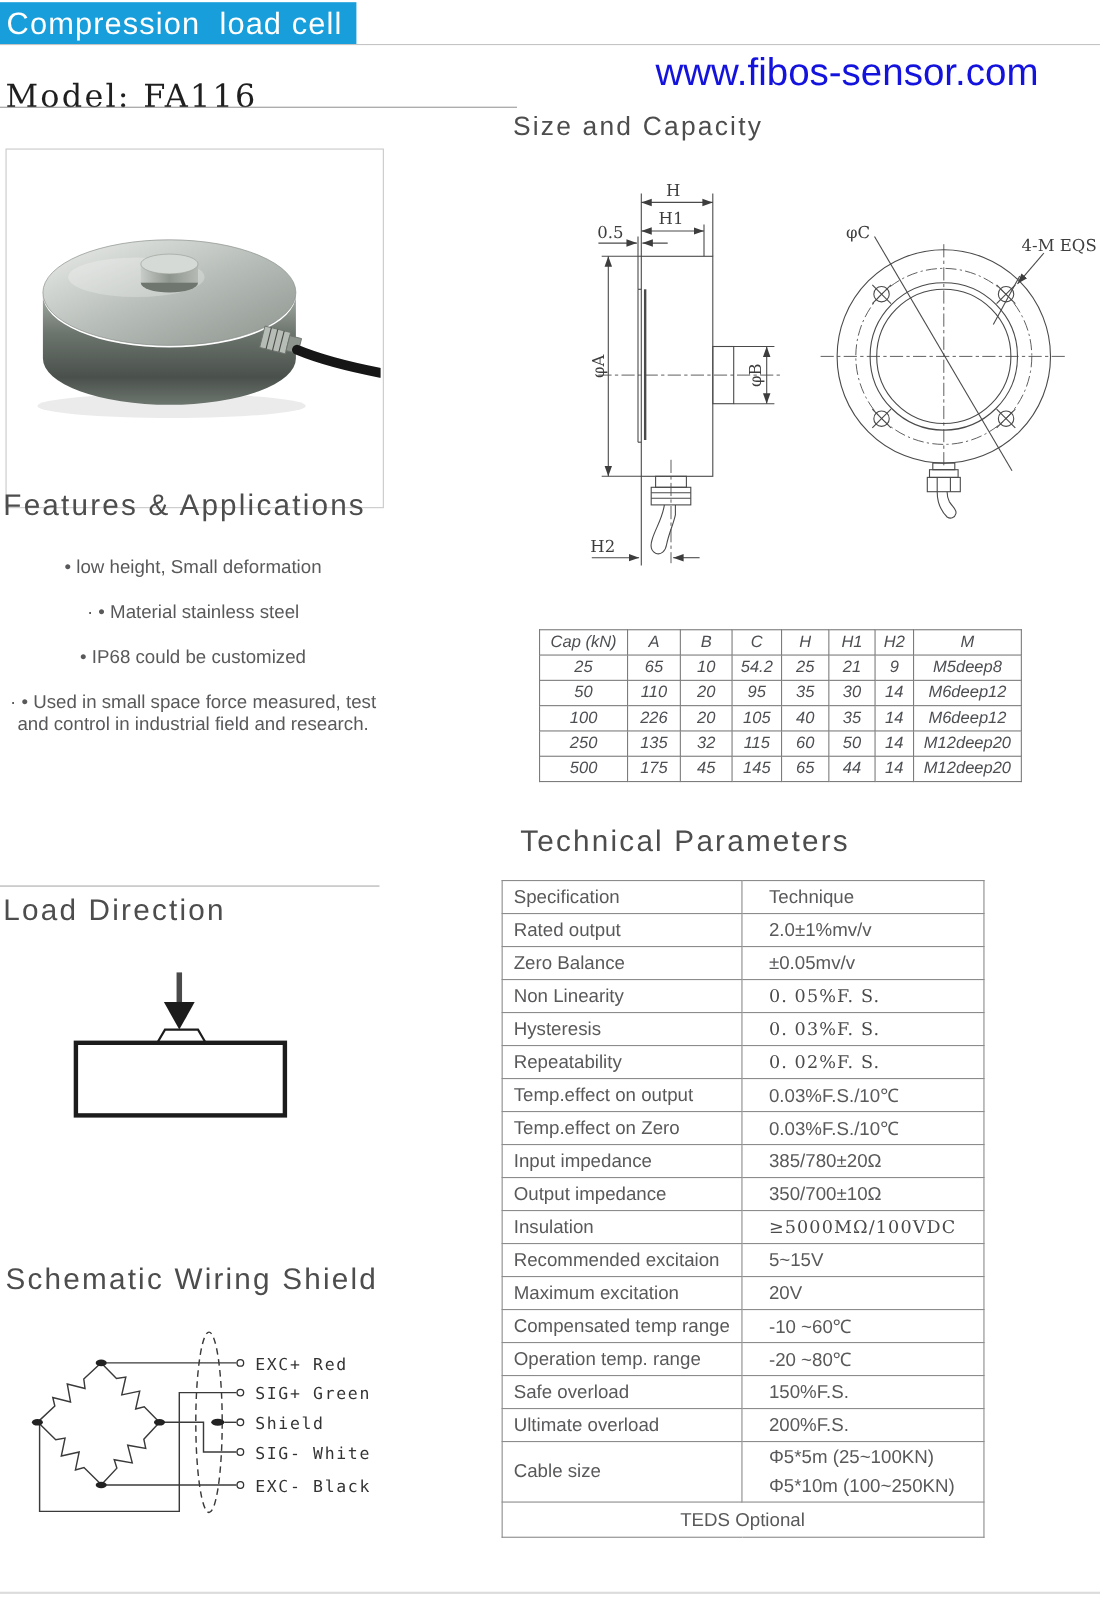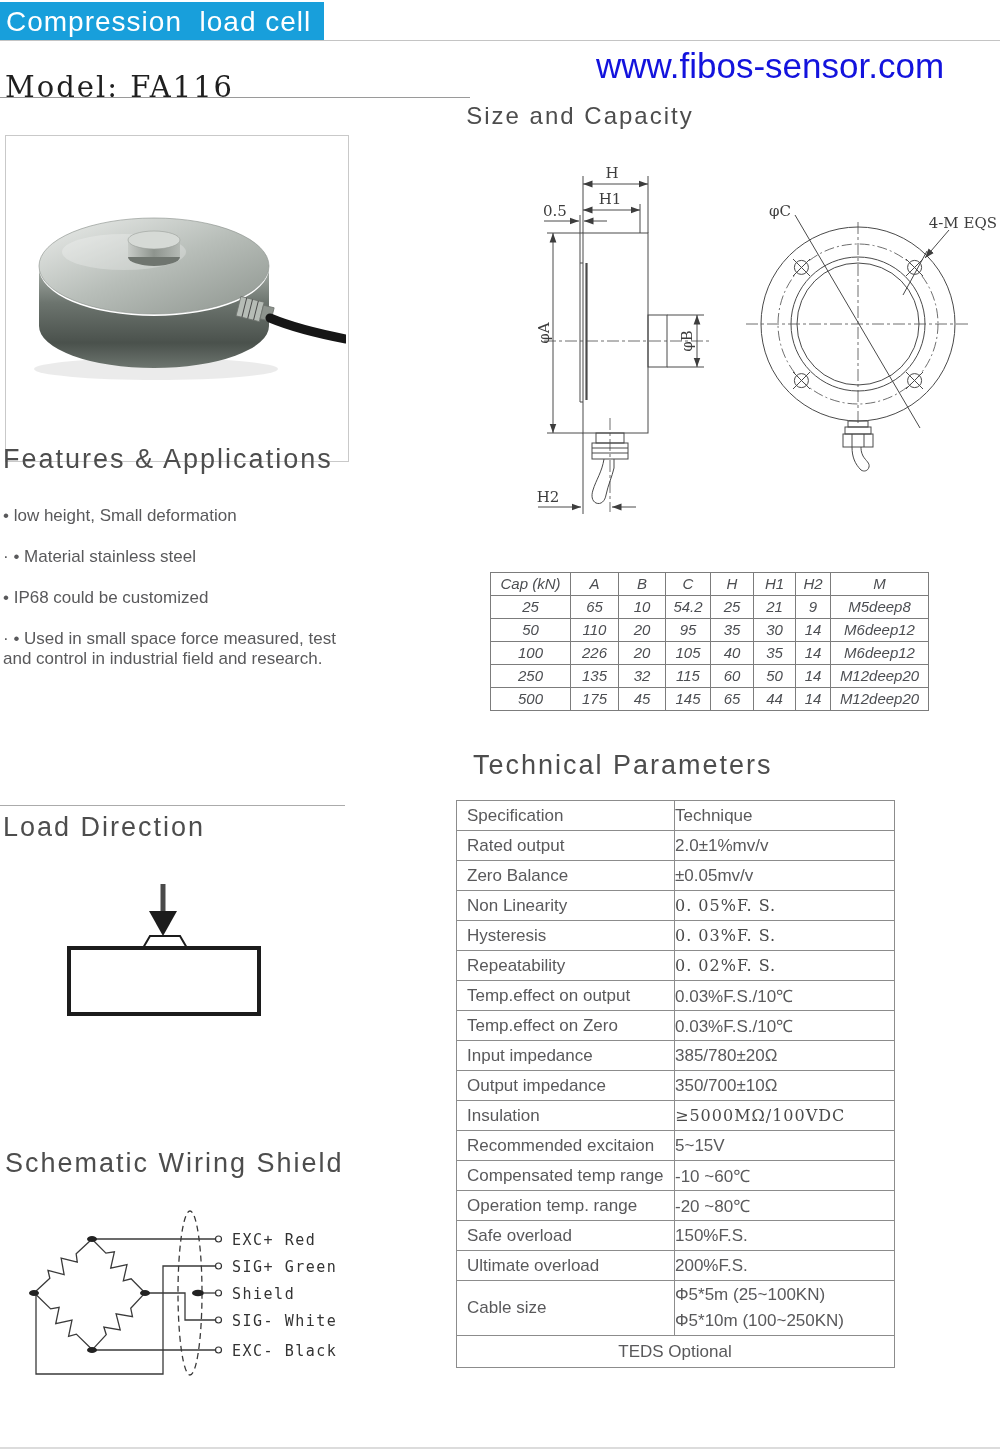--- a/index.html
+++ b/index.html
@@ -23,33 +23,33 @@
   .h-section{position:absolute;font-size:27px;color:var(--heading-gray,#4d4d4d);letter-spacing:2px;font-weight:400;}
   .feat-title{left:3px;top:444px;}
   .ld-title{left:3px;top:812px;}
   .tp-title{left:473px;top:750px;}
   .wd-title{left:5px;top:1148px;}
   .ld-rule{position:absolute;left:0;top:805px;width:345px;height:0;border-top:1px solid #ababab;}
   .bottom-rule{position:absolute;left:0;top:1447px;width:1000px;height:2px;background:#dcdcdc;}
 
   
   .features-list{position:absolute;left:3px;top:506px;width:345px;}
-  .feat-item{font-size:17px;line-height:20px;color:var(--text-gray,#59595b);margin-bottom:21px;}
+  .feat-item{font-size:17px;line-height:20px;color:var(--text-gray,#59595b);margin-bottom:21px;text-align:center;}
 
   
   .cap-table{position:absolute;left:490px;top:572px;border-collapse:collapse;table-layout:fixed;width:438px;
              font-size:15px;color:#4c4e52;}
   .cap-table td{border:1px solid #7c7c7c;text-align:center;height:20px;line-height:20px;overflow:hidden;white-space:nowrap;font-style:italic;}
 
   
   .tech-table{position:absolute;left:456px;top:800px;border-collapse:collapse;table-layout:fixed;width:439px;
               font-size:17px;color:var(--text-gray,#59595b);}
   .tech-table td{border:1px solid #8c8c8c;height:27px;vertical-align:middle;overflow:hidden;white-space:nowrap;}
   .tech-table td.spec{width:206px;padding-left:10px;}
-  .tech-table td.val{padding-left:0;}
+  .tech-table td.val{padding-left:24px;}
   .tech-table td.val div{line-height:26px;}
   .tech-table tr:nth-child(4) td.val,
   .tech-table tr:nth-child(5) td.val,
   .tech-table tr:nth-child(6) td.val,
   .tech-table tr:nth-child(11) td.val{font-family:"DejaVu Serif",serif;letter-spacing:1px;font-size:16px;color:#4a4a4a;}
   .tech-table td.teds{text-align:center;height:29px;padding-left:0;margin-top:33px;}
 
   
   .drw{position:absolute;}
   .dim{font-family:"DejaVu Serif",serif;font-size:15px;fill:#3d3d3d;}
@@ -337,20 +337,24 @@
         </tr>
         <tr>
           <td class="spec">Insulation</td>
           <td class="val">≥5000MΩ/100VDC</td>
         </tr>
         <tr>
           <td class="spec">Recommended excitaion</td>
           <td class="val">5~15V</td>
         </tr>
         <tr>
+          <td class="spec">Maximum excitation</td>
+          <td class="val">20V</td>
+        </tr>
+        <tr>
           <td class="spec">Compensated temp range</td>
           <td class="val">-10 ~60℃</td>
         </tr>
         <tr>
           <td class="spec">Operation temp. range</td>
           <td class="val">-20 ~80℃</td>
         </tr>
         <tr>
           <td class="spec">Safe overload</td>
           <td class="val">150%F.S.</td>

